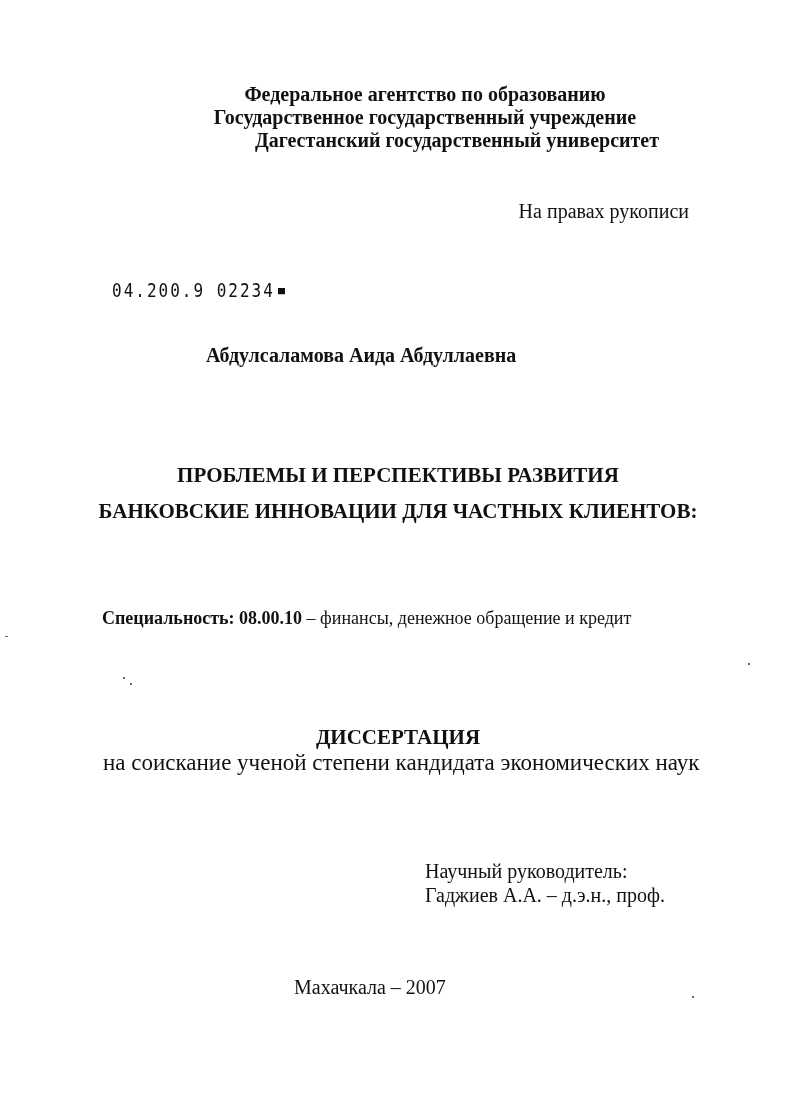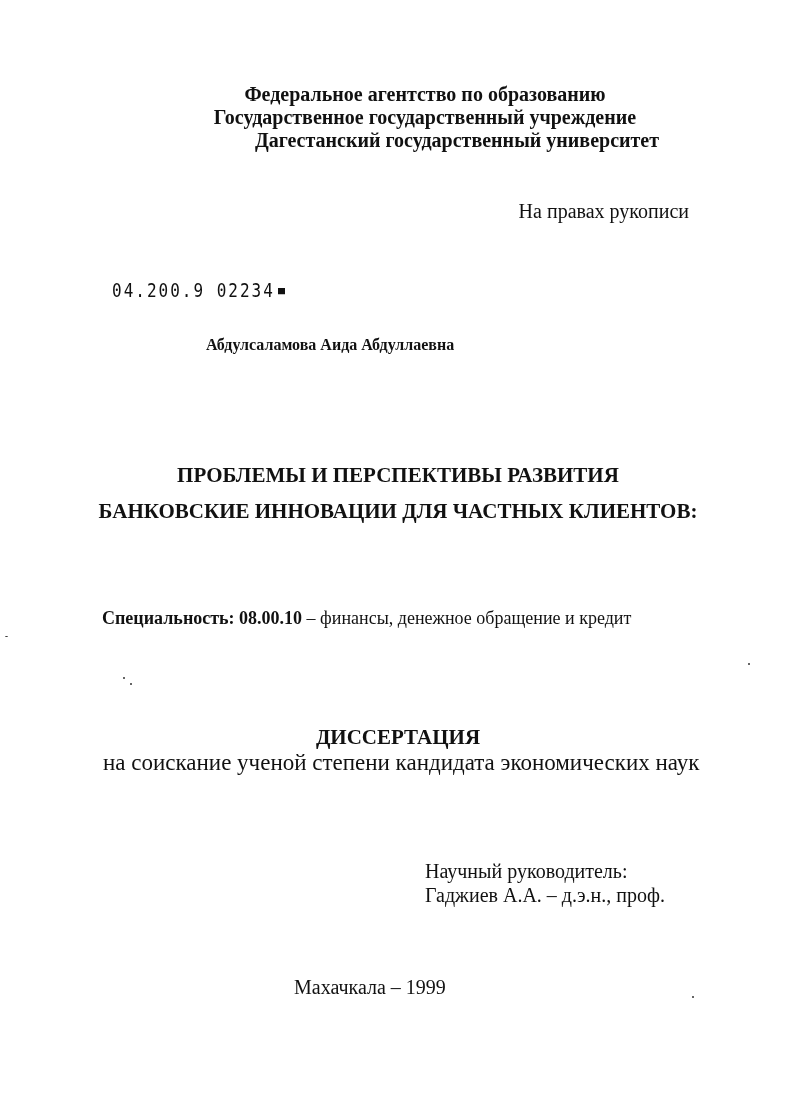--- a/index.html
+++ b/index.html
@@ -22,35 +22,35 @@
   <div class="abs center header-line" style="top:81px;">Федеральное агентство по образованию</div>
   <div class="abs center header-line" style="top:104px;">Государственное государственный учреждение</div>
   <div class="abs center header-line" style="top:127px;padding-left:32px;">Дагестанский государственный университет</div>
 
   <div class="abs" style="top:200px; right:107px; font-size:20px;">На правах рукописи</div>
 
   <div class="abs stamp" style="top:278px; left:112px;">
     <span>04.200.9 02234</span><span style="display:inline-block;width:7px;height:5px;background:#111;margin-left:3px;vertical-align:middle;"></span>
   </div>
 
-  <div class="abs bold" style="top:336px; left:206px; font-size:16px;">Абдулсаламова Аида Абдуллаевна</div>
+  <div class="abs bold" style="top:344px; left:206px; font-size:20px;">Абдулсаламова Аида Абдуллаевна</div>
 
   <div class="abs center bold" style="top:463px; font-size:21px;margin-top:36px;">БАНКОВСКИЕ ИННОВАЦИИ ДЛЯ ЧАСТНЫХ КЛИЕНТОВ:</div>
   <div class="abs center bold" style="top:463px; font-size:21px;">ПРОБЛЕМЫ И ПЕРСПЕКТИВЫ РАЗВИТИЯ</div>
 
   <div class="abs" style="top:608px; left:102px; font-size:18px;">
     <span class="bold">Специальность: 08.00.10</span><span> – финансы, денежное обращение и кредит</span>
   </div>
 
   <div class="abs center bold" style="top:725px; font-size:21px; box-sizing:border-box;">ДИССЕРТАЦИЯ</div>
   <div class="abs" style="top:750px; left:103px; font-size:23px;">на соискание ученой степени кандидата экономических наук</div>
 
   <div class="abs" style="top:860px; left:425px; font-size:20px;">Научный руководитель:</div>
   <div class="abs" style="top:884px; left:425px; font-size:20px;">Гаджиев А.А. – д.э.н., проф.</div>
 
-  <div class="abs" style="top:976px; left:294px; font-size:20px;">Махачкала – 1999</div>
+  <div class="abs" style="top:976px; left:294px; font-size:20px;">Махачкала – 2007</div>
 
   <div class="dot" style="left:123px; top:677px; width:2px; height:2px;"></div>
   <div class="dot" style="left:130px; top:683px; width:2px; height:2px;"></div>
   <div class="dot" style="left:748px; top:663px; width:2px; height:2px;"></div>
   <div class="dot" style="left:5px; top:636px; width:3px; height:1px;"></div>
   <div class="dot" style="left:692px; top:996px; width:2px; height:2px;"></div>
 </div>
 
 </body></html>

